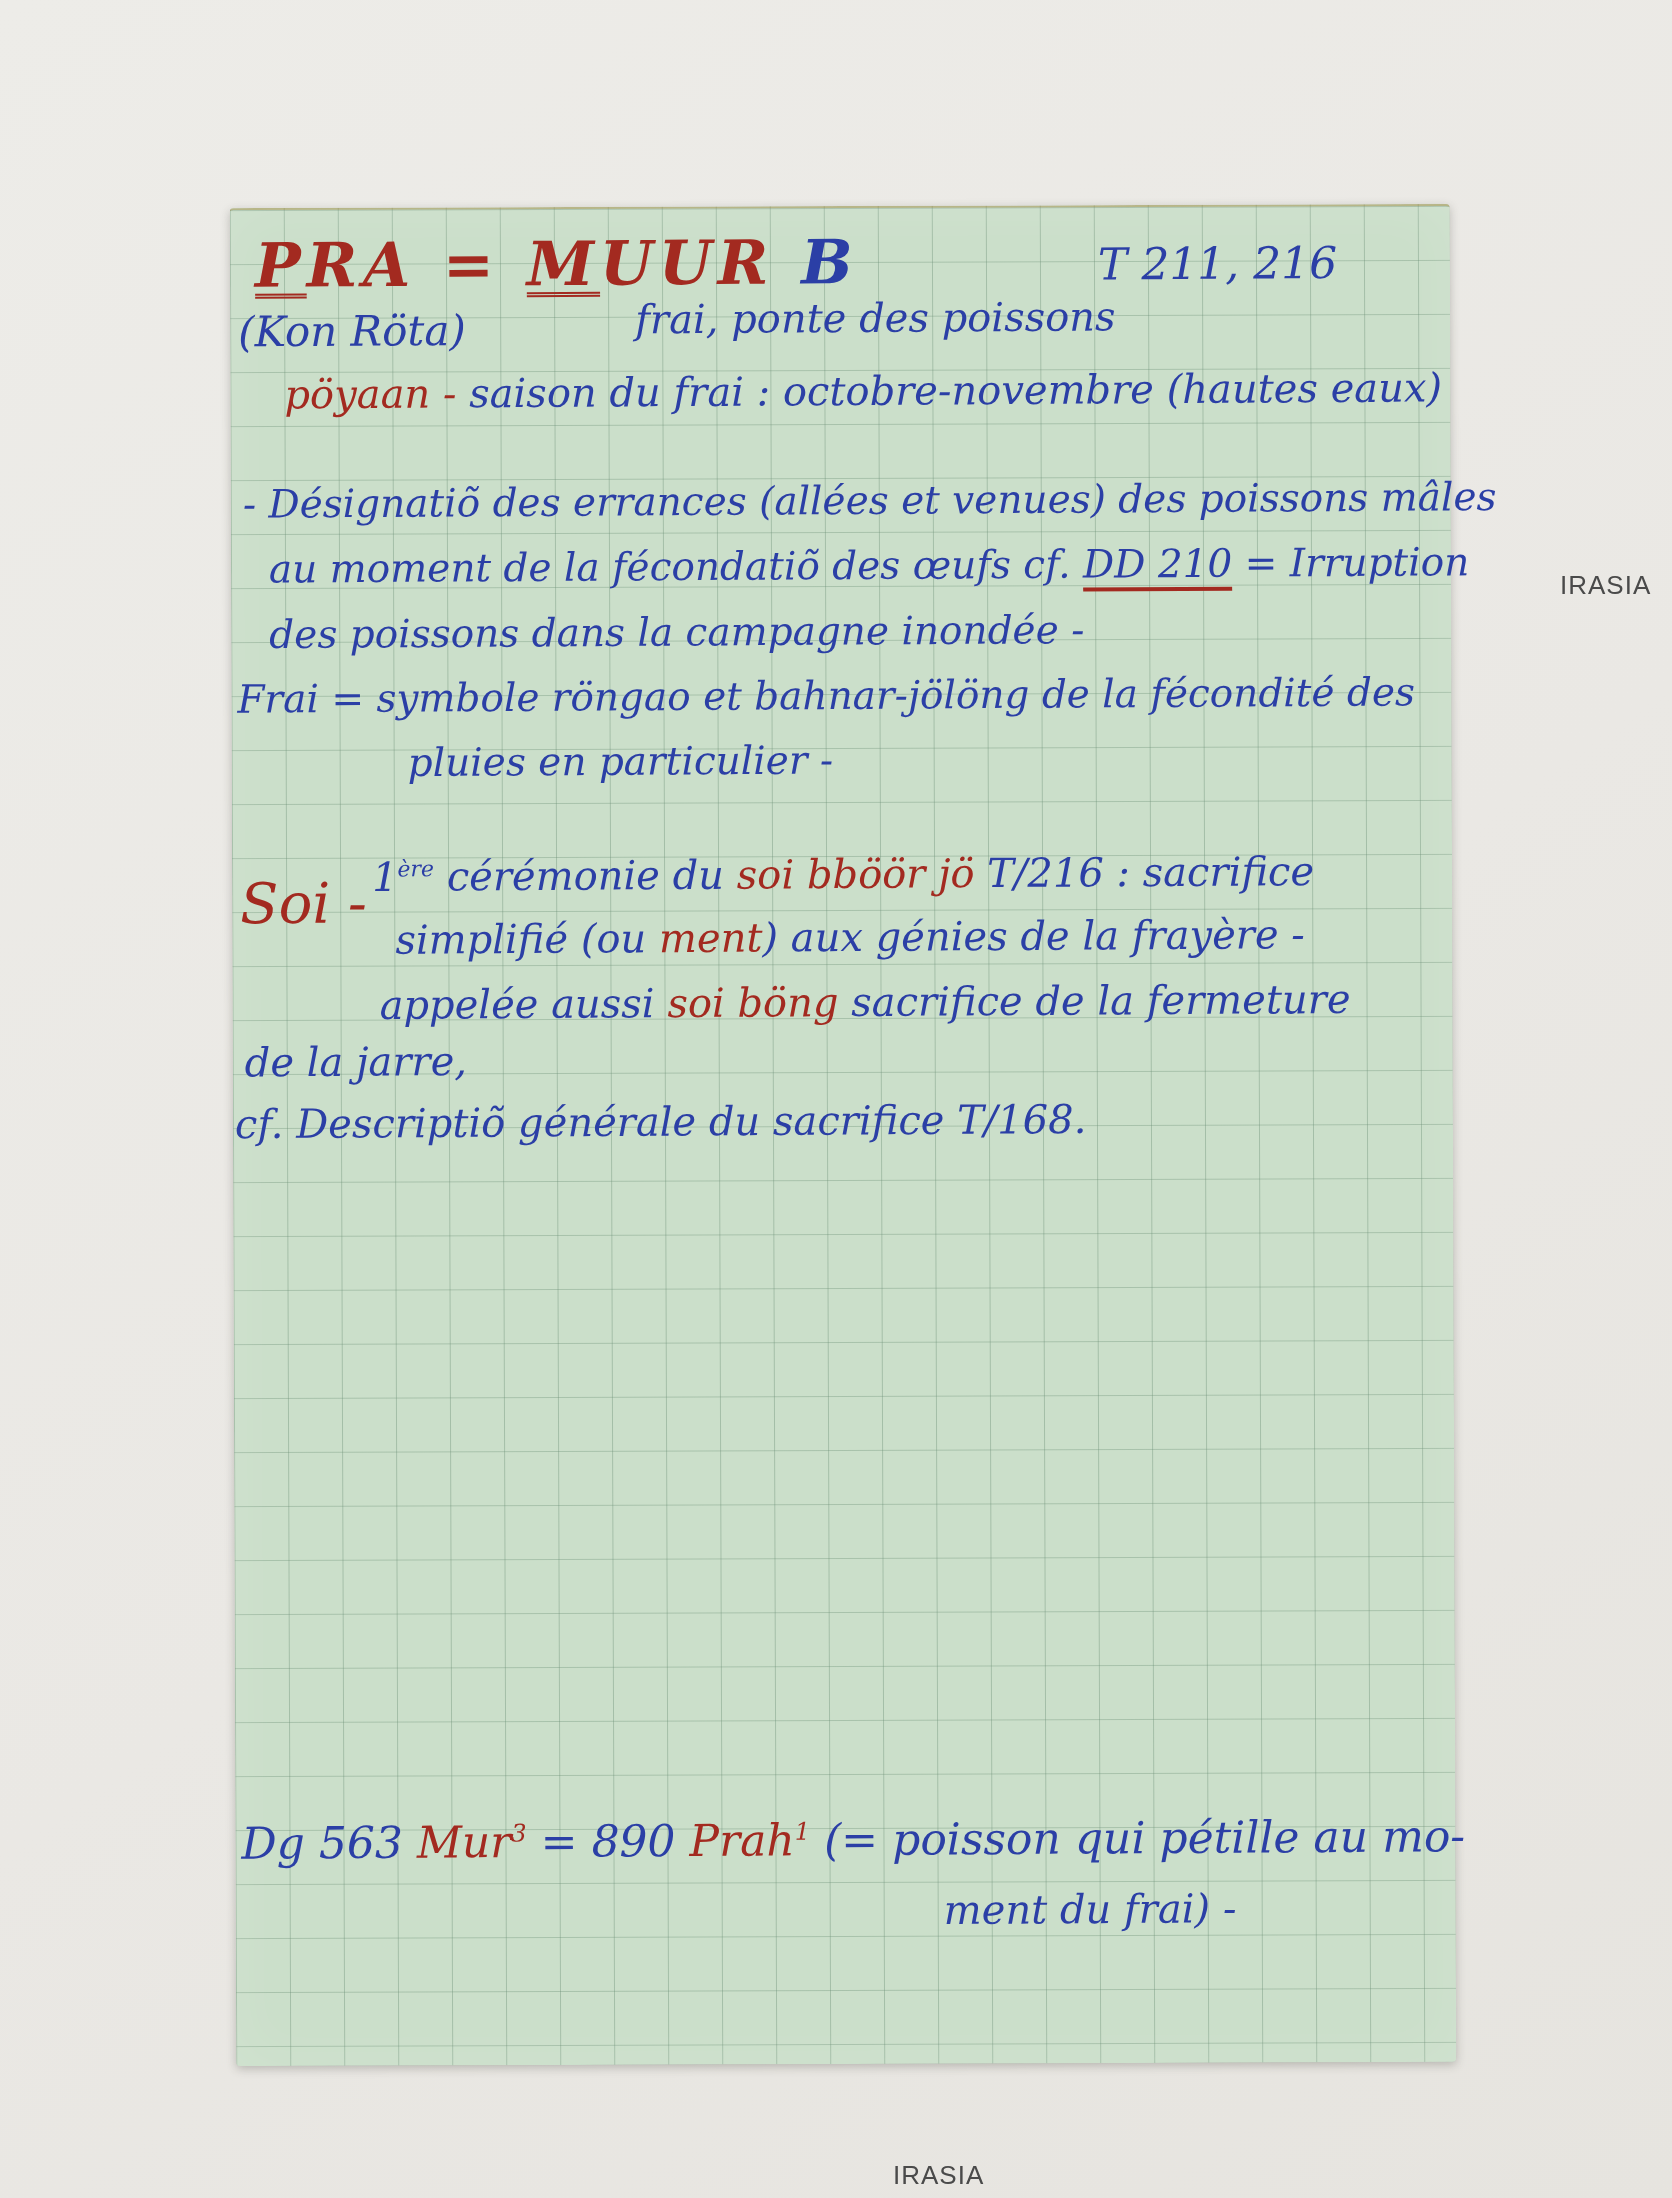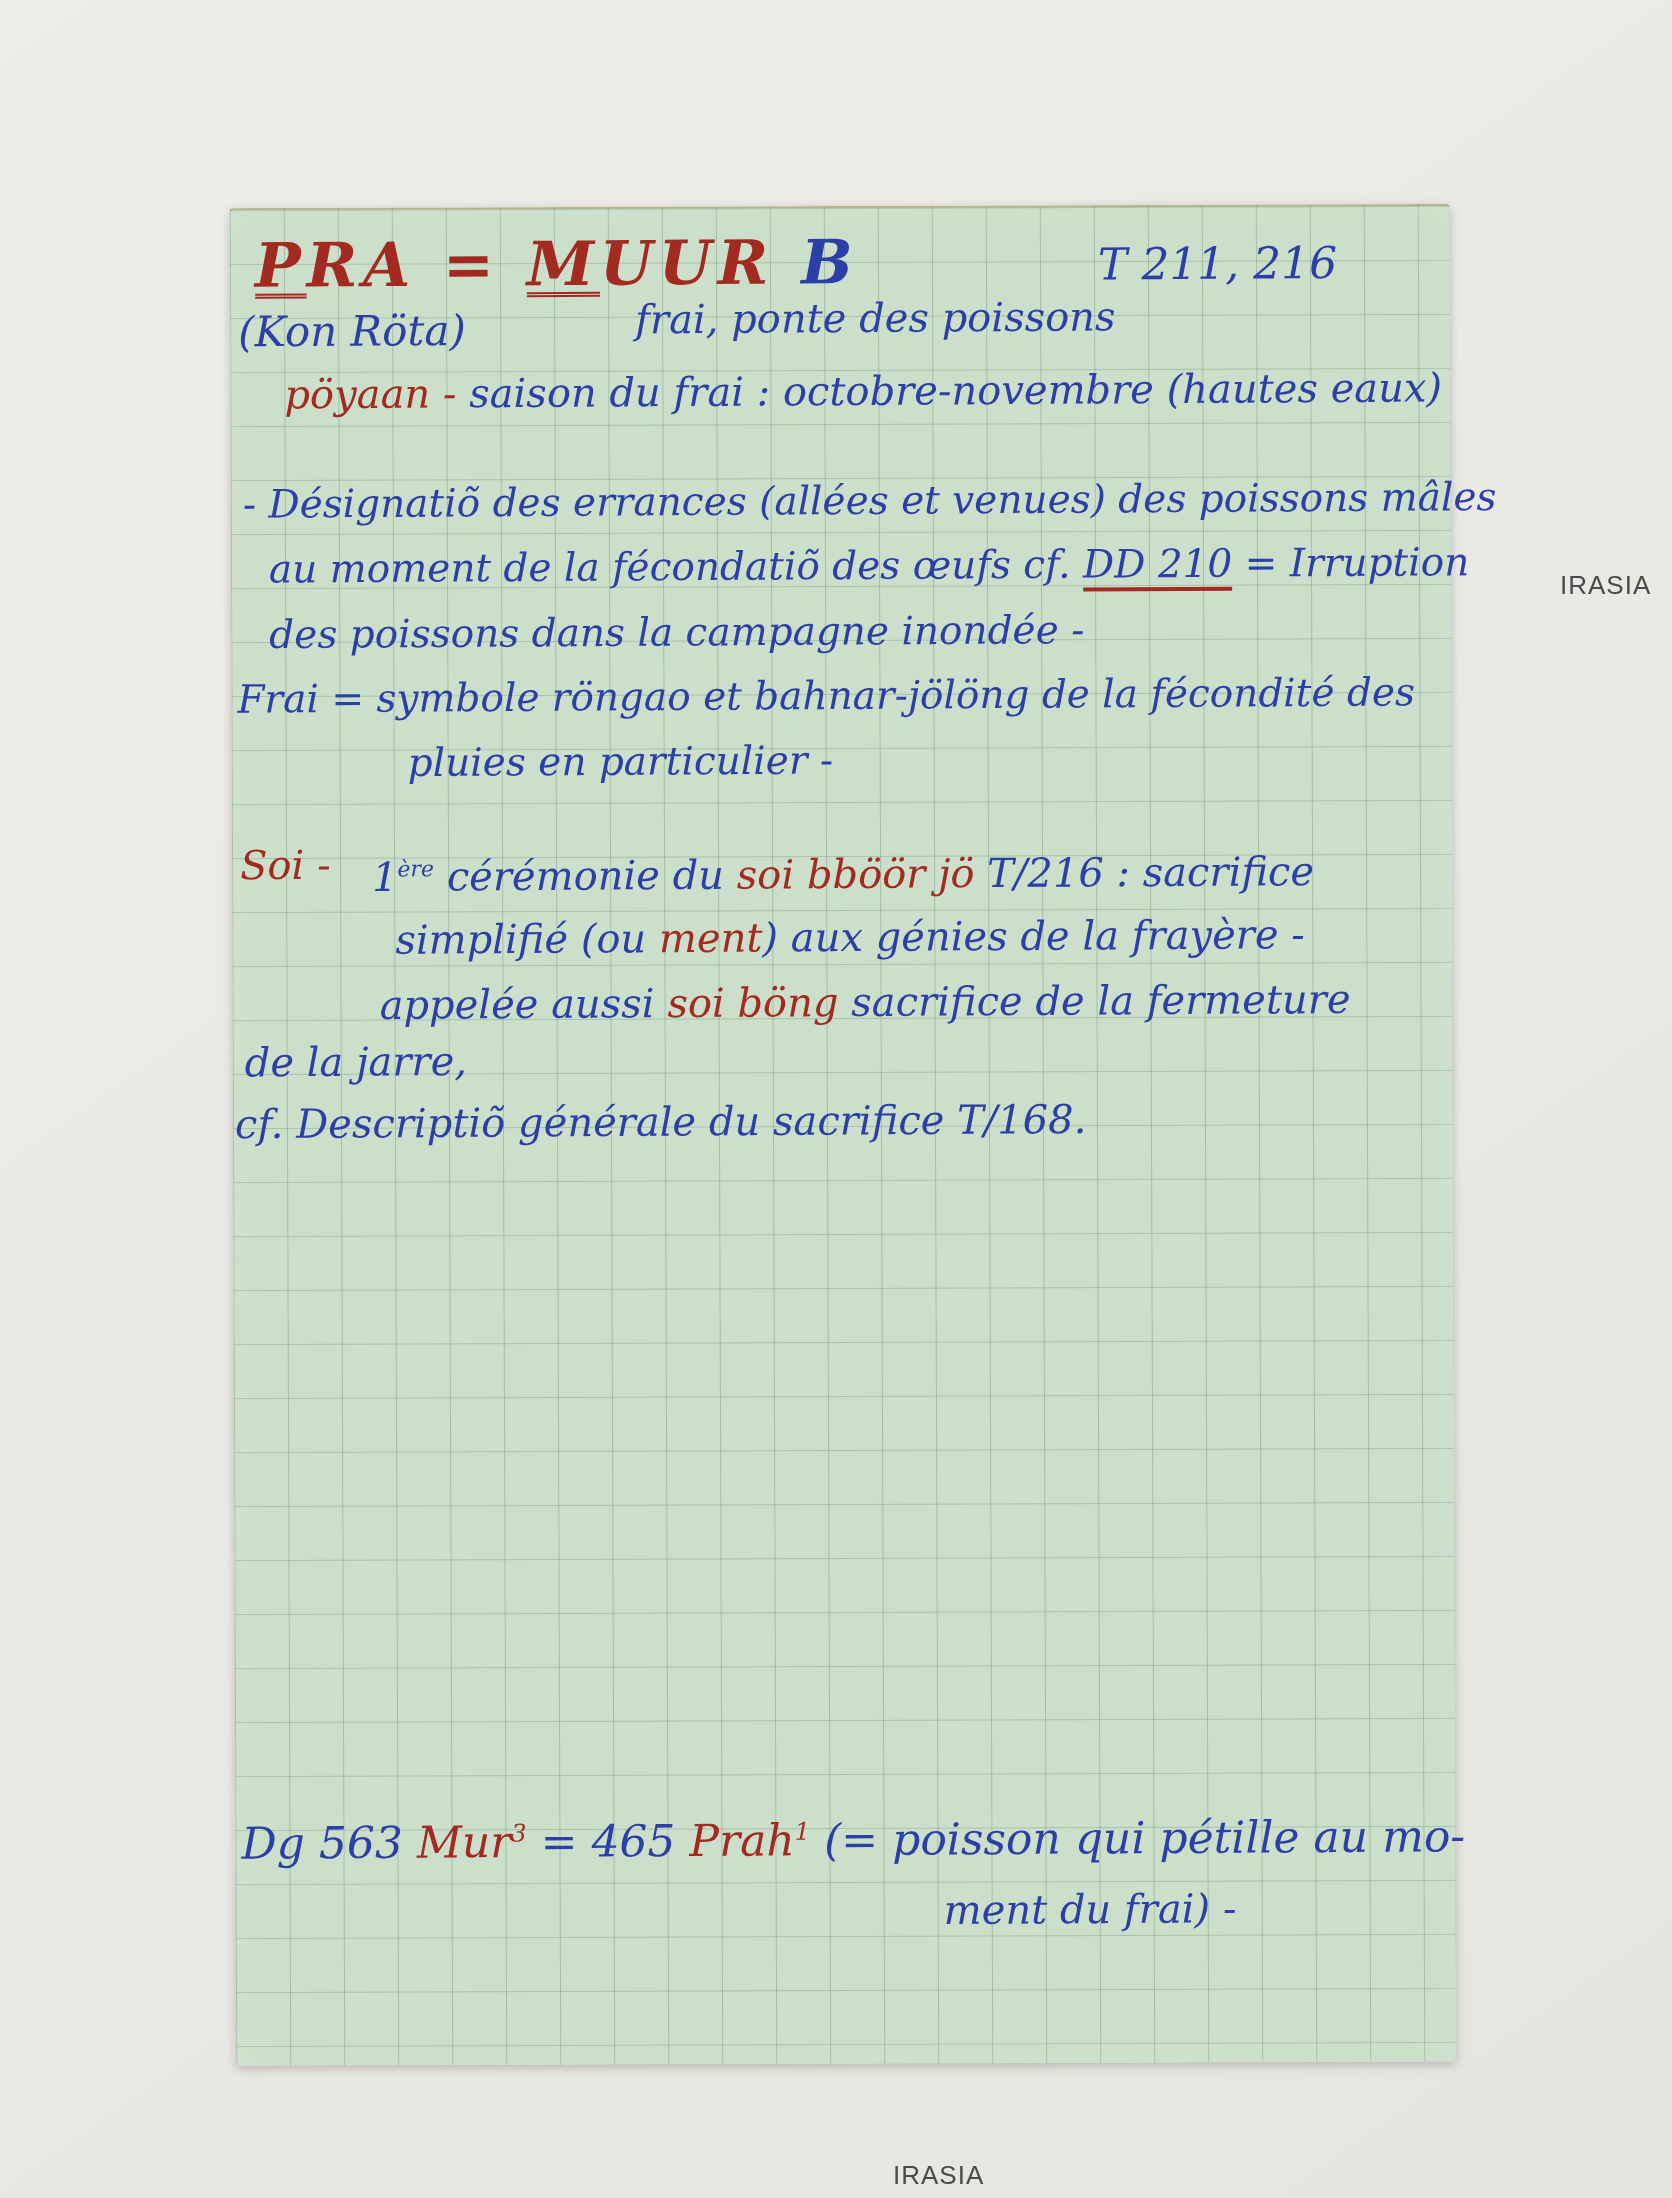--- a/index.html
+++ b/index.html
@@ -44,26 +44,26 @@
       <div class="hline" style="left: 25px; top: 20px; font-size: 61px; font-weight: 700; letter-spacing: 5.7px;"><span class="seg red u-double">P</span><span class="seg red">RA </span><span class="seg red">= </span><span class="seg red u-double">M</span><span class="seg red">UUR </span><span class="seg blue">B</span></div>
       <div class="hline" style="left: 868px; top: 32px; font-size: 44px;"><span class="seg blue">T 211, 216</span></div>
       <div class="hline" style="left: 7.6px; top: 98px; font-size: 42px;"><span class="seg blue">(Kon Röta)</span></div>
       <div class="hline" style="left: 405px; top: 87px; font-size: 40px;"><span class="seg blue">frai, ponte des poissons</span></div>
       <div class="hline" style="left: 54px; top: 160px; font-size: 40px;"><span class="seg red">pöyaan -</span><span class="seg blue"> saison du frai : octobre-novembre (hautes eaux)</span></div>
       <div class="hline" style="left: 11.5px; top: 271px; font-size: 39px;"><span class="seg blue">- Désignatiõ des errances (allées et venues) des poissons mâles</span></div>
       <div class="hline" style="left: 38px; top: 336px; font-size: 39px;"><span class="seg blue">au moment de la fécondatiõ des œufs  cf. </span><span class="seg blue u-red">DD 210</span><span class="seg blue"> = Irruption</span></div>
       <div class="hline" style="left: 38px; top: 402px; font-size: 39px;"><span class="seg blue">des poissons dans la campagne inondée -</span></div>
       <div class="hline" style="left: 5.7px; top: 466px; font-size: 39px;"><span class="seg blue">Frai = symbole röngao et bahnar-jölöng de la fécondité des</span></div>
       <div class="hline" style="left: 176px; top: 531px; font-size: 39px;"><span class="seg blue">pluies en particulier -</span></div>
-      <div class="hline" style="left: 7.6px; top: 632px; font-size: 40px;"><span class="seg red">Soi -</span></div>
+      <div class="hline" style="left: 7.6px; top: 662px; font-size: 56px;"><span class="seg red">Soi -</span></div>
       <div class="hline" style="left: 140px; top: 643px; font-size: 40px;"><span class="seg blue">1</span><span class="seg blue sup">ère</span><span class="seg blue"> cérémonie du </span><span class="seg red">soi bböör jö</span><span class="seg blue"> T/216 : sacrifice</span></div>
       <div class="hline" style="left: 163px; top: 706px; font-size: 40px;"><span class="seg blue">simplifié (ou </span><span class="seg red">ment</span><span class="seg blue">) aux génies de la frayère -</span></div>
       <div class="hline" style="left: 147px; top: 771px; font-size: 40px;"><span class="seg blue">appelée aussi </span><span class="seg red">soi böng</span><span class="seg blue"> sacrifice de la fermeture</span></div>
       <div class="hline" style="left: 11.5px; top: 829px; font-size: 40px;"><span class="seg blue">de la jarre,</span></div>
       <div class="hline" style="left: 1.9px; top: 890px; font-size: 40px;"><span class="seg blue">cf. Descriptiõ générale du sacrifice T/168.</span></div>
-      <div class="hline" style="left: 5.7px; top: 1607px; font-size: 44px;"><span class="seg blue">Dg 563 </span><span class="seg red">Mur</span><span class="seg red sup">3</span><span class="seg blue"> = 465 </span><span class="seg red">Prah</span><span class="seg red sup">1</span><span class="seg blue"> (= poisson qui pétille au mo-</span></div>
+      <div class="hline" style="left: 5.7px; top: 1607px; font-size: 44px;"><span class="seg blue">Dg 563 </span><span class="seg red">Mur</span><span class="seg red sup">3</span><span class="seg blue"> = 890 </span><span class="seg red">Prah</span><span class="seg red sup">1</span><span class="seg blue"> (= poisson qui pétille au mo-</span></div>
       <div class="hline" style="left: 708px; top: 1679px; font-size: 40px;"><span class="seg blue">ment du frai) -</span></div>
     </div>
 </div>
 
 <div class="watermark wm-right">IRASIA</div>
 <div class="watermark wm-bottom">IRASIA</div>
 
 
 </body></html>

